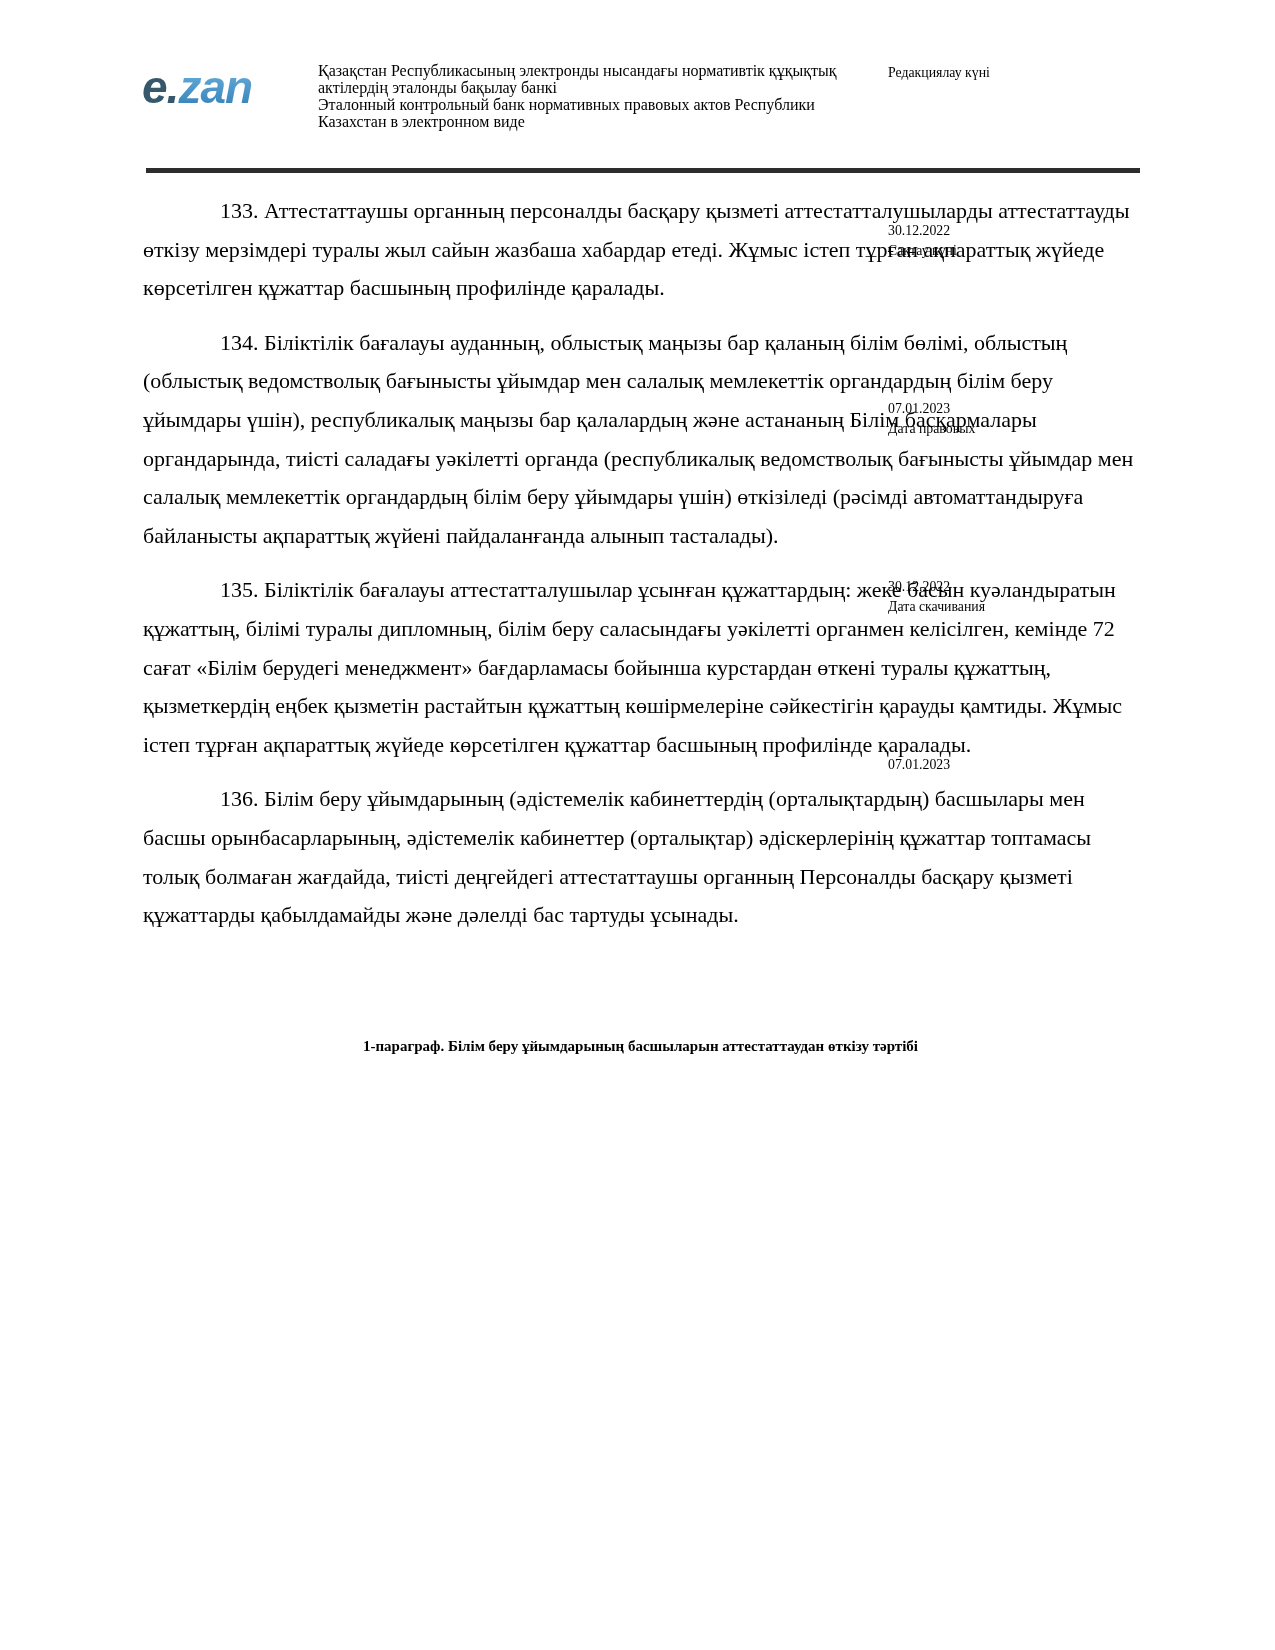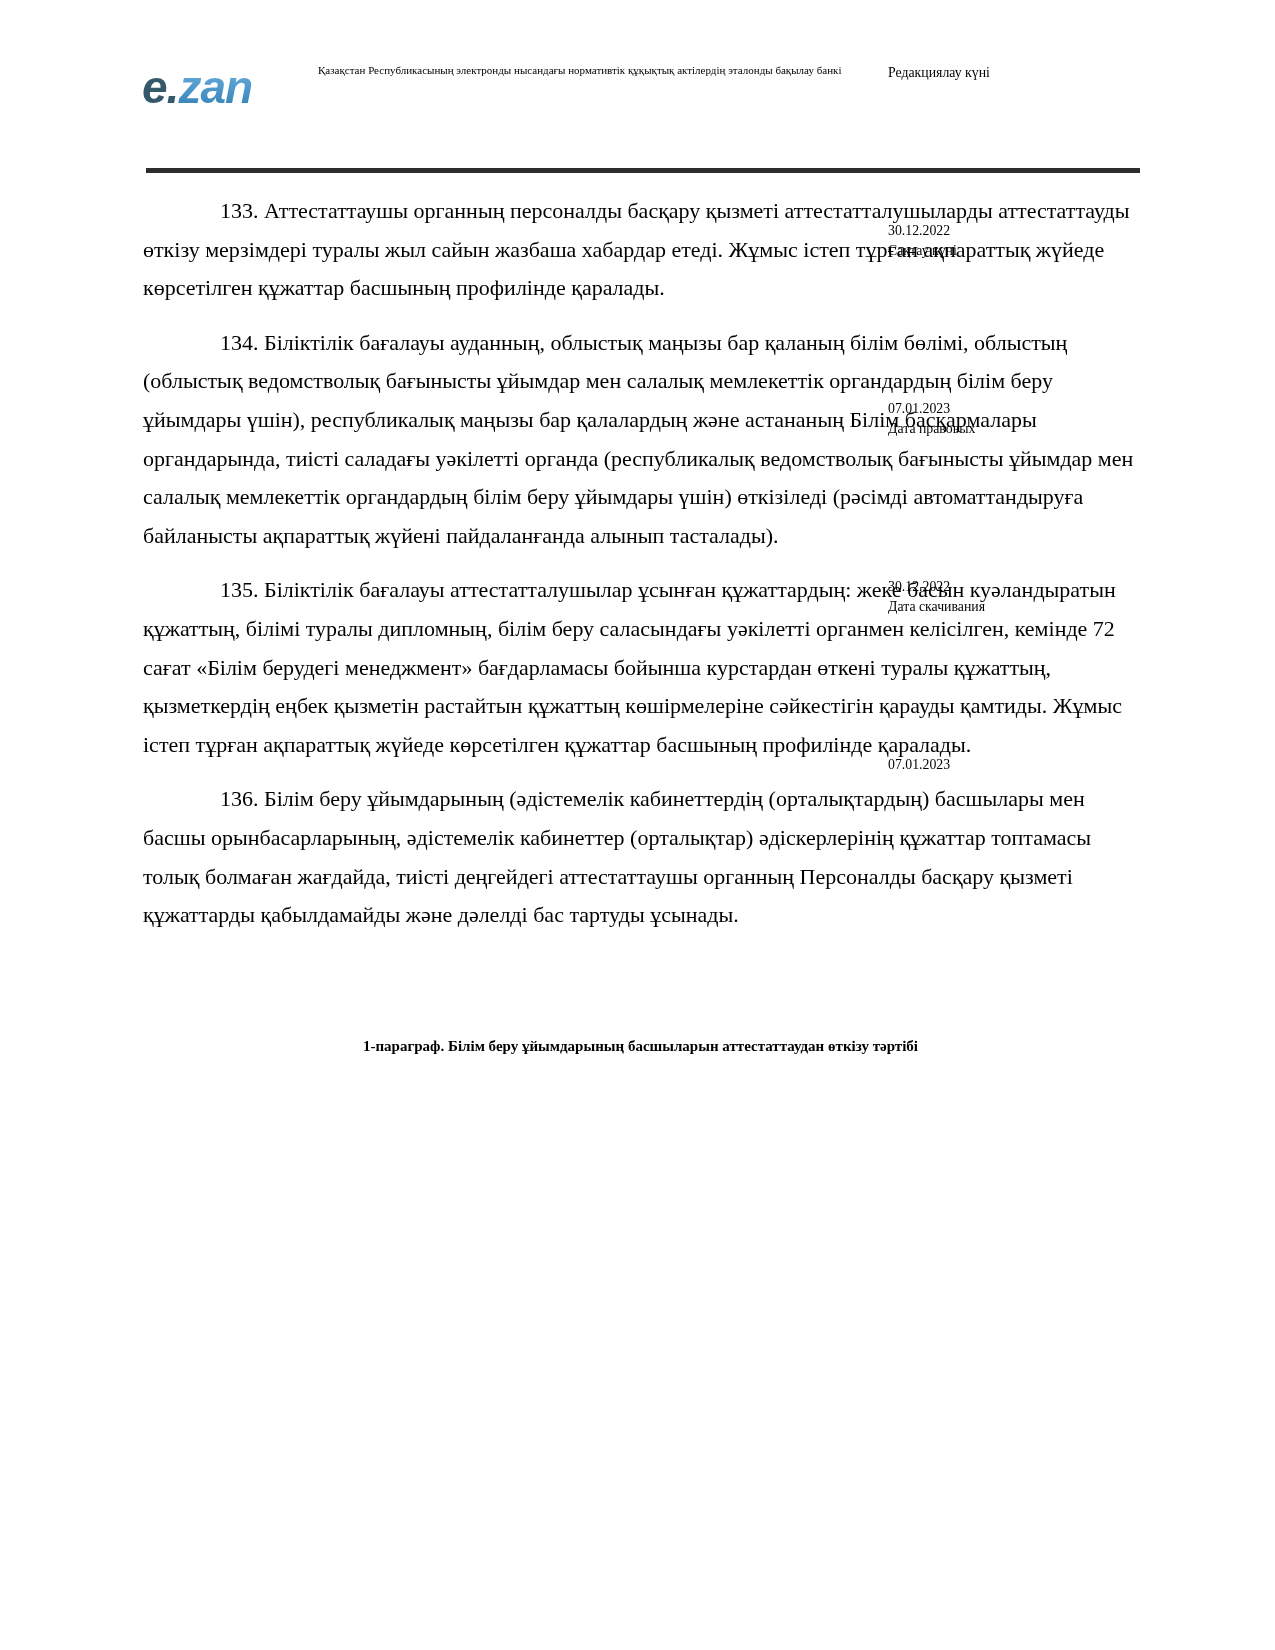--- a/index.html
+++ b/index.html
@@ -39,21 +39,21 @@
       background-clip: text;
       -webkit-text-fill-color: transparent;
     }
   }
 
   .org-title {
     position: absolute;
     left: 318px;
     top: 62px;
     width: 554px;
-    font-size: 11px;
+    font-size: 16px;
     line-height: 17px;
   }
 
   .dates {
     position: absolute;
     left: 888px;
     top: 63px;
     width: 284px;
     font-size: 13.8px;
   }
@@ -102,20 +102,21 @@
 <body>
 
 <div class="page">
 
   <div class="logo">
     <span class="logo-e">e.</span><span class="logo-zan">zan</span>
   </div>
 
   <div class="org-title">
     <div>Қазақстан Республикасының электронды нысандағы нормативтік құқықтық актілердің эталонды бақылау банкі</div>
+    <div>Эталонный контрольный банк нормативных правовых актов Республики Казахстан в электронном виде</div>
   </div>
 
   <div class="dates">
     <div class="date-row">
       <span class="date-label">Редакциялау күні</span>
       <span class="date-value">30.12.2022</span>
     </div>
     <div class="date-row">
       <span class="date-label">Сақтау күні</span>
       <span class="date-value">07.01.2023</span>

